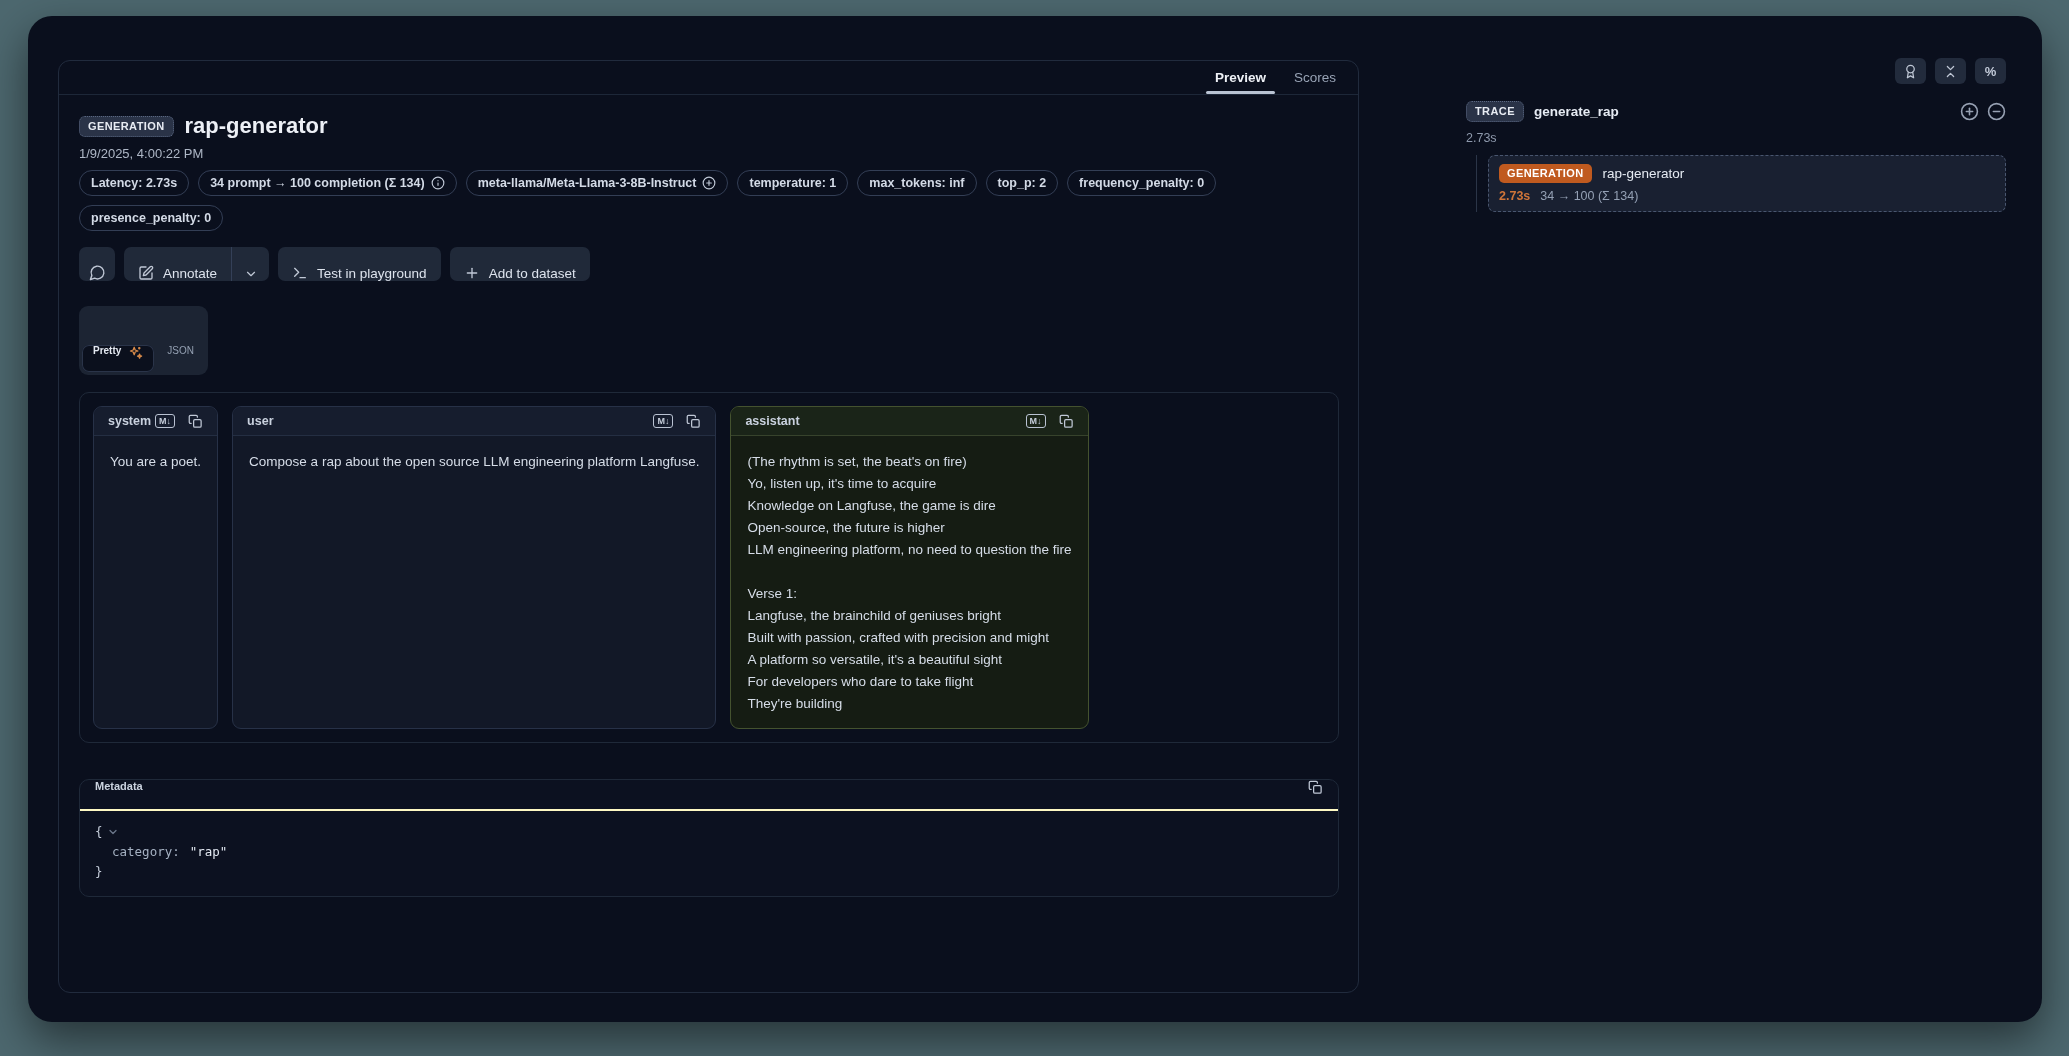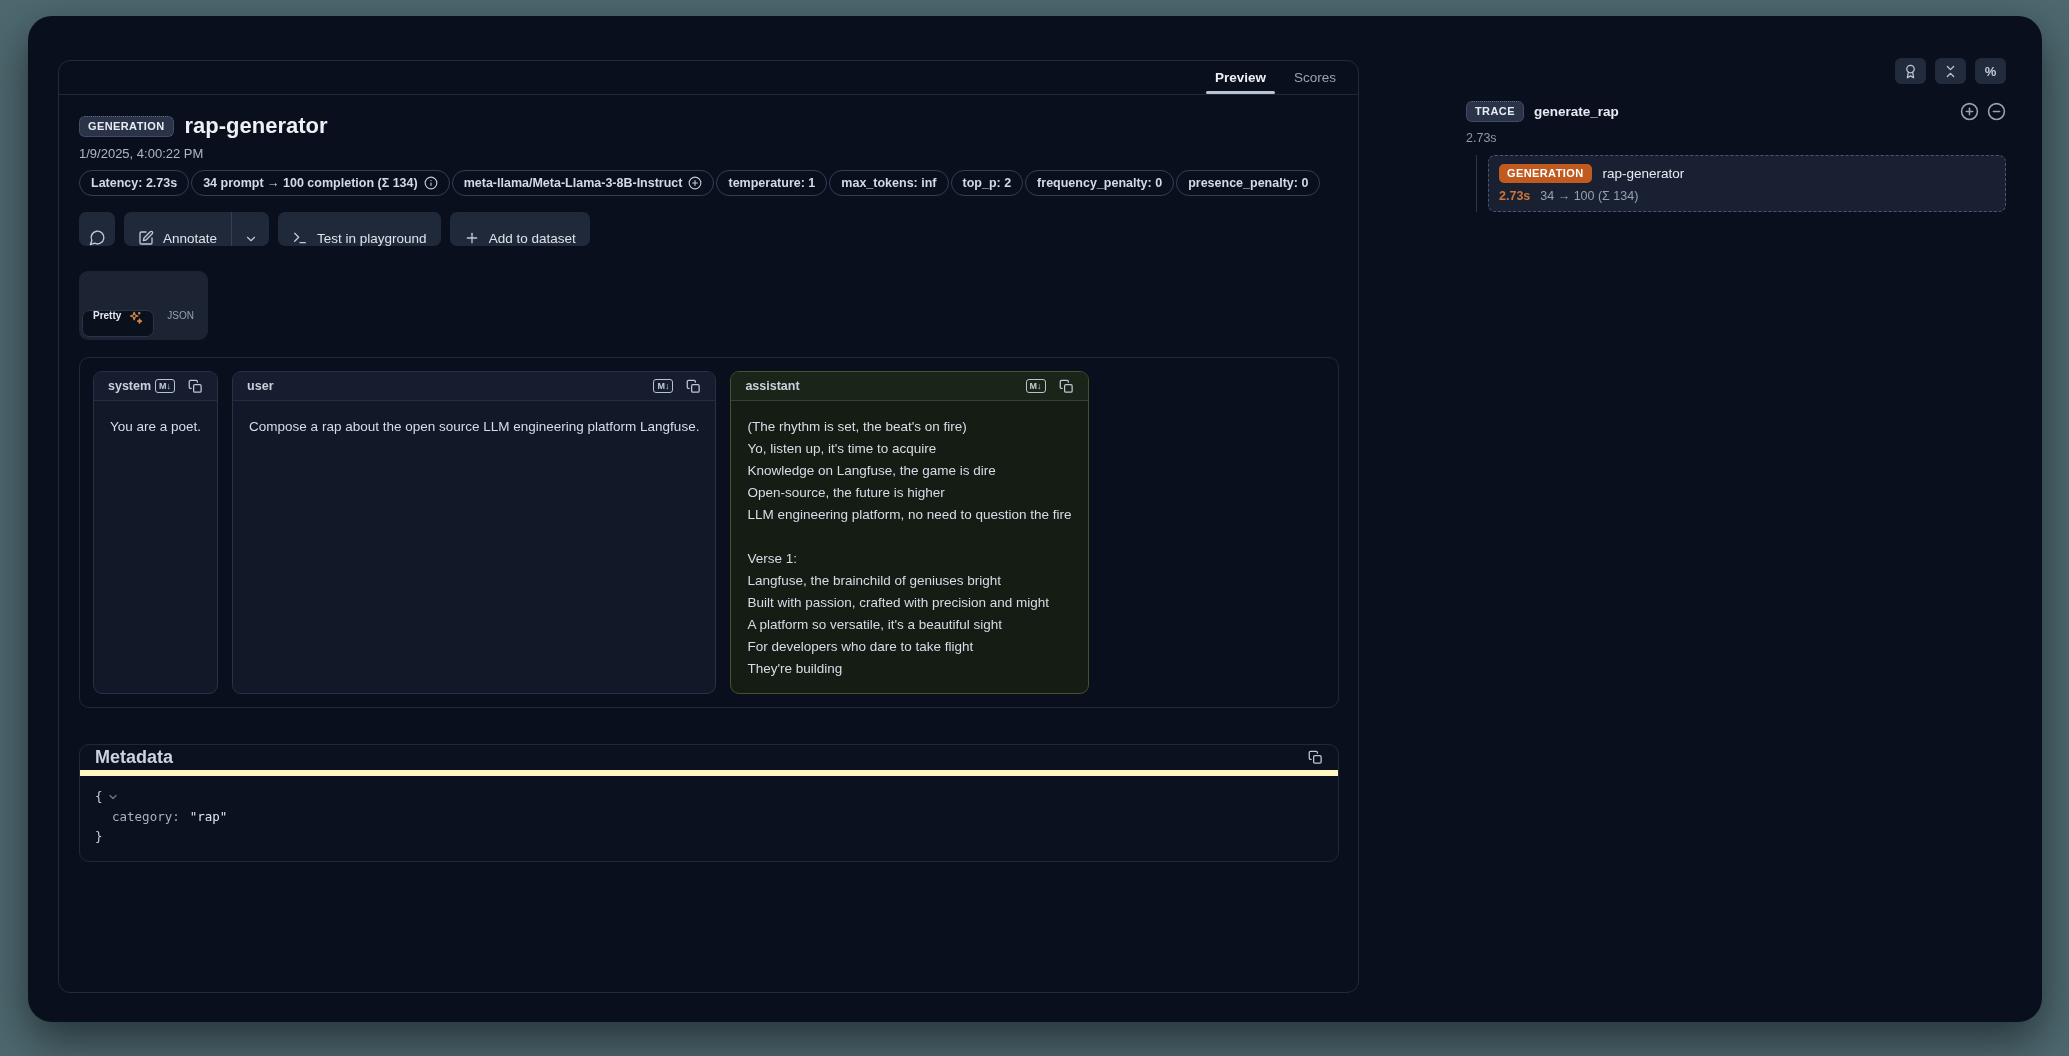--- a/index.html
+++ b/index.html
@@ -36,21 +36,21 @@
   }
   .content { padding:18px 19px 0 20px; flex:1; overflow:hidden; }
   .obs-header { display:flex; align-items:center; gap:11px; }
   .badge-secondary {
     background:#2a3347; border:1px dotted #5a6781; color:#e8ecf3;
     font-size:11px; font-weight:700; letter-spacing:.4px;
     padding:3px 8px; border-radius:6px; line-height:13px; white-space:nowrap;
   }
   .page-title { font-size:22px; font-weight:700; color:#edf0f6; }
   .timestamp { margin-top:7px; font-size:13px; color:#aeb7c6; }
-  .pills { margin-top:9px; display:flex; gap:2px; flex-wrap:wrap; }
+  .pills { margin-top:9px; display:flex; gap:9px; flex-wrap:wrap; }
   .pill {
     height:26px; display:inline-flex; align-items:center; gap:6px; padding:0 11px;
     border:1px solid #333e55; border-radius:13px; color:#d3dae6;
     font-size:12.5px; font-weight:600; white-space:nowrap;
   }
   .pill svg { flex:0 0 auto; }
   .actions { margin-top:16px; display:flex; gap:9px; align-items:center; }
   .btn {
     background:#202939; border:none; border-radius:7px; height:34px;
     display:inline-flex; align-items:flex-end; gap:9px; padding:0 14px;
@@ -95,22 +95,22 @@
   .tool-icon { color:#c0c8d6; cursor:pointer; display:flex; }
   .msg-body {
     padding:15px 16px 13px; font-size:13.5px; color:#d6dde8;
     line-height:22px; white-space:pre-line;
   }
   .msg-card.assistant { border-color:#44522f; background:#151c13; }
   .msg-card.assistant .msg-head { background:#1a2418; border-bottom-color:#37432c; }
   
   .meta-box { margin-top:36px; border:1px solid #1f2939; border-radius:10px; background:#0c1120; }
   .meta-head {
-    height:31px; display:flex; align-items:center; padding:0 15px;
-    border-bottom:6px solid #fef9c3; font-size:18px; font-weight:700; color:#cbd3df;
+    height:31px; display:flex; padding:0 15px;
+    border-bottom:2px solid #fef9c3; font-size:11px; font-weight:700; color:#cbd3df;
   }
   .meta-head .tool-icon { margin-left:auto; }
   .meta-body {
     padding:11px 15px 14px; font-family:"DejaVu Sans Mono", monospace;
     font-size:12.5px; line-height:20px; color:#c7cfdc;
   }
   .meta-row { display:flex; align-items:center; gap:4px; }
   .json-key { color:#a5b1c2; padding-left:17px; }
   .json-value { color:#e2e8f1; padding-left:6px; }
   

